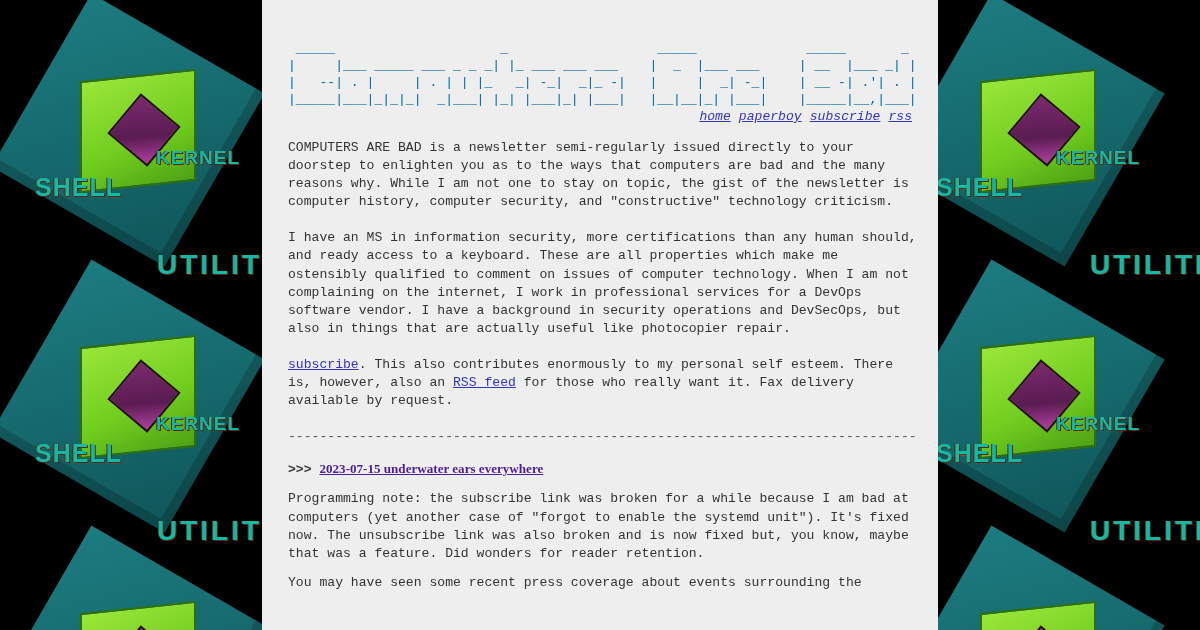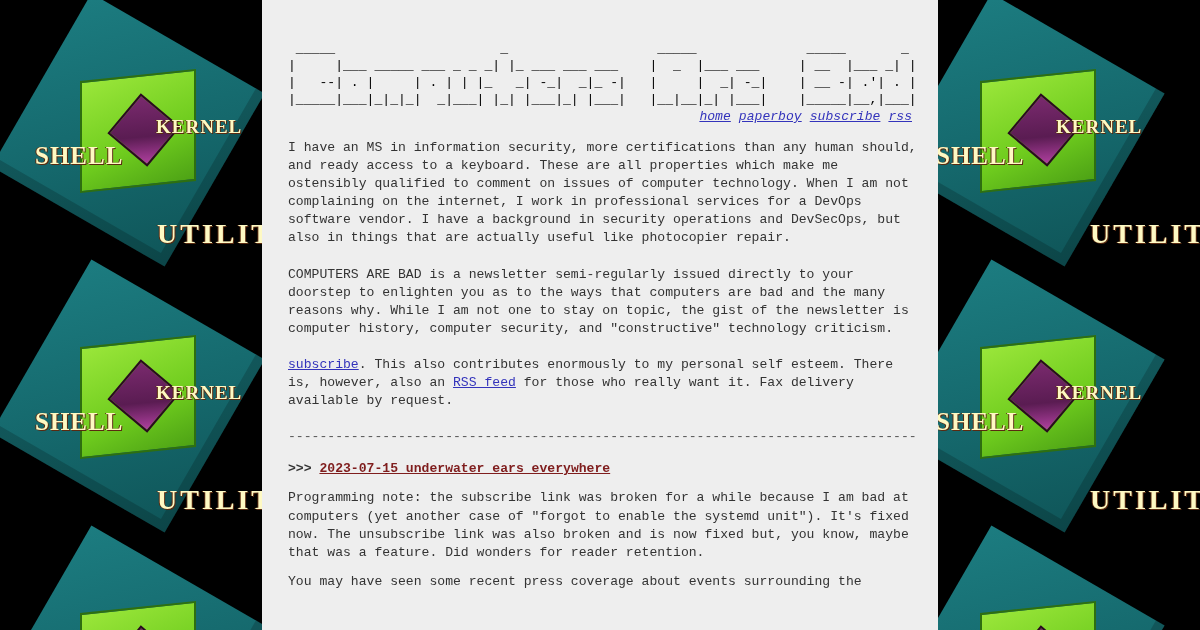--- a/index.html
+++ b/index.html
@@ -25,52 +25,53 @@
     transform: skewY(-6deg);
     border: 2px solid #2e6f10;
   }
   .tile .core {
     position: absolute; left: 118px; top: 104px; width: 48px; height: 48px;
     background: linear-gradient(135deg, #7a2a6e 0%, #5a1c52 60%, #b040a0 100%);
     transform: rotate(40deg);
     border: 2px solid #2a0a20;
   }
   .tile .lbl {
-    position: absolute; font-family: Liberation Serif, serif; font-weight: bold;
-    color: #fef9c3; text-shadow: 1px 1px 0 #5a2a10, -1px 0 0 #5a2a10;
+    position: absolute; font-family: Liberation Sans, sans-serif; font-weight: bold;
+    color: #14b8a6; text-shadow: 1px 1px 0 #5a2a10, -1px 0 0 #5a2a10;
     letter-spacing: 1px;
+    margin-top: 31px;
   }
   .tile .kernel { left: 156px; top: 116px; font-size: 19px; }
   .tile .shell { left: 35px; top: 142px; font-size: 25px; }
   .tile .utilities { left: 157px; top: 218px; font-size: 28px; letter-spacing: 3px; }
   .bg-right .tile .kernel { left: 118px; }
   .bg-right .tile .shell { left: -2px; }
   .bg-right .tile .utilities { left: 118px; padding-left: 34px; }
   .bg-right .tile .outer { left: -10px; }
   .bg-right .tile .inner { left: 42px; }
   .bg-right .tile .core { left: 80px; }
 
   
   .panel {
     position: absolute; left: 262px; top: 0; width: 676px; height: 630px;
     background: #eeeeee; overflow: hidden;
   }
   .content { position: absolute; left: 26px; top: 40px; width: 630px; color: #333; font-size: 13.1px; line-height: 18.1px; }
   pre { margin: 0; font-family: inherit; font-size: inherit; line-height: inherit; white-space: pre; }
-  .banner { color: #000000; line-height: 17px; }
+  .banner { color: #0369a1; line-height: 17px; }
   .byline-row { position: relative; height: 18px; margin-top: 0px; }
   .byline { position: absolute; left: 16px; top: 0; white-space: pre; }
   .nav { position: absolute; right: 6px; top: 0; }
   a { color: #3333bb; text-decoration: underline; }
   .nav a { margin-left: 8px; font-style: italic; }
   p { margin: 0 0 18px 0; white-space: pre-line; }
   .intro { margin-top: 13px; }
   .sep { margin: 14px 0 14px 0; color: #555; overflow: hidden; white-space: nowrap; letter-spacing: 0; }
   .post-head { font-weight: bold; margin-bottom: 11px; }
-  .post-head a { color: #7f1d1d; }
+  .post-head a { color: #4c1d95; font-family: Liberation Serif, serif; }
   .post p { margin-bottom: 11px; }
 </style>
 </head>
 <body>
 
 <div class="bg-col bg-left">
   <div class="tile" style="top:0px">
     <div class="outer"></div>
     <div class="inner"></div>
     <div class="core"></div>
@@ -125,30 +126,30 @@
 <span>|   --| . |     | . | | |_   _| -_|  _|_ -|   |     |  _| -_|    | __ -| .'| . |</span>
 <span>|_____|___|_|_|_|  _|___| |_| |___|_| |___|   |__|__|_| |___|    |_____|__,|___|</span></pre>
       <div class="byline-row">
         <nav class="nav">
           <a href="#">home</a><a href="#">paperboy</a><a href="#">subscribe</a><a href="#">rss</a>
         </nav>
       </div>
     </header>
 
     <section class="intro">
+      <p>COMPUTERS ARE BAD is a newsletter semi-regularly issued directly to your
+doorstep to enlighten you as to the ways that computers are bad and the many
+reasons why. While I am not one to stay on topic, the gist of the newsletter is
+computer history, computer security, and "constructive" technology criticism.</p>
       <p>I have an MS in information security, more certifications than any human should,
 and ready access to a keyboard. These are all properties which make me
 ostensibly qualified to comment on issues of computer technology. When I am not
 complaining on the internet, I work in professional services for a DevOps
 software vendor. I have a background in security operations and DevSecOps, but
 also in things that are actually useful like photocopier repair.</p>
-      <p>COMPUTERS ARE BAD is a newsletter semi-regularly issued directly to your
-doorstep to enlighten you as to the ways that computers are bad and the many
-reasons why. While I am not one to stay on topic, the gist of the newsletter is
-computer history, computer security, and "constructive" technology criticism.</p>
       <p><a href="#">subscribe</a><span>. This also contributes enormously to my personal self esteem. There
 is, however, also an </span><a href="#">RSS feed</a><span> for those who really want it. Fax delivery
 available by request.</span></p>
     </section>
 
     <div class="sep">--------------------------------------------------------------------------------</div>
 
     <article class="post">
       <div class="post-head"><span>&gt;&gt;&gt; </span><a href="#">2023-07-15 underwater ears everywhere</a></div>
       <p>Programming note: the subscribe link was broken for a while because I am bad at

